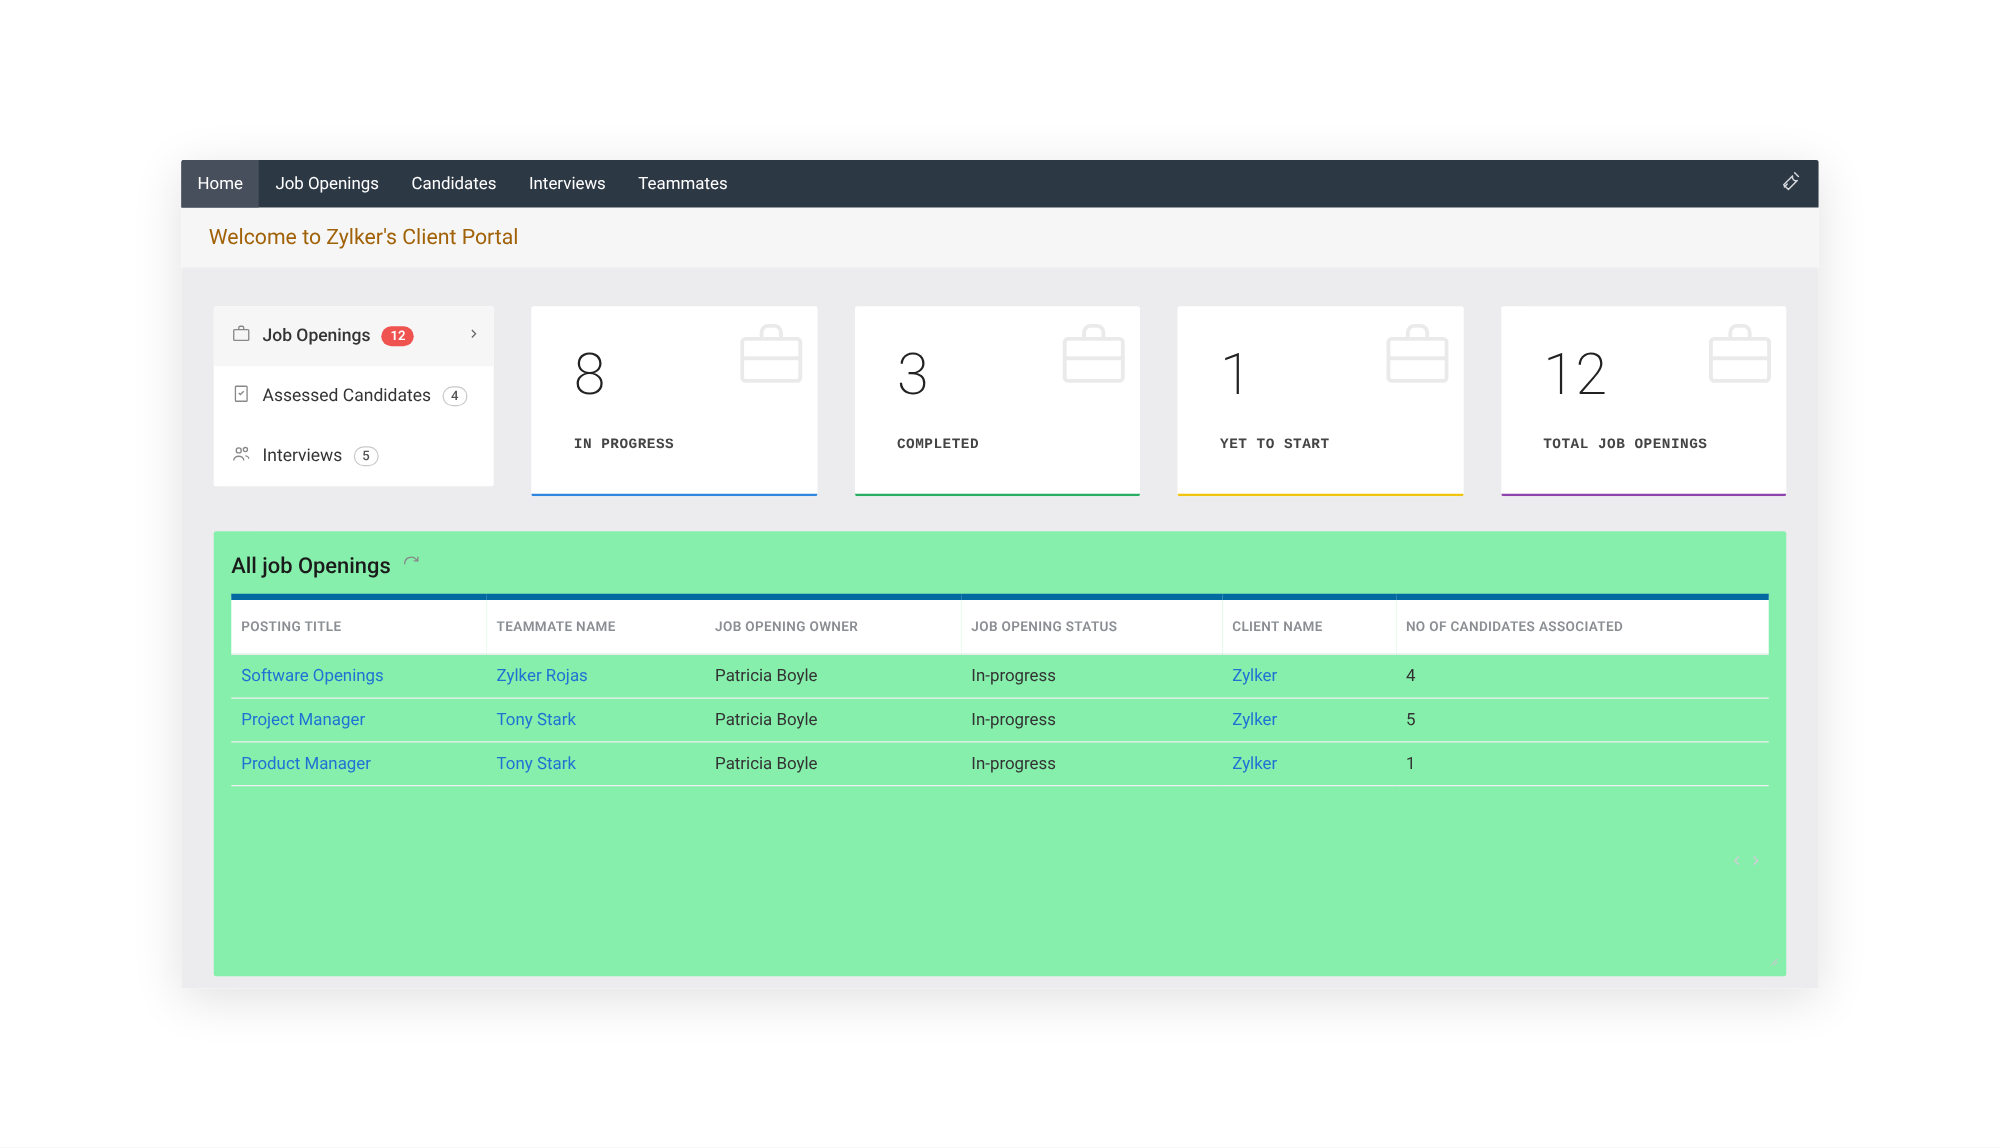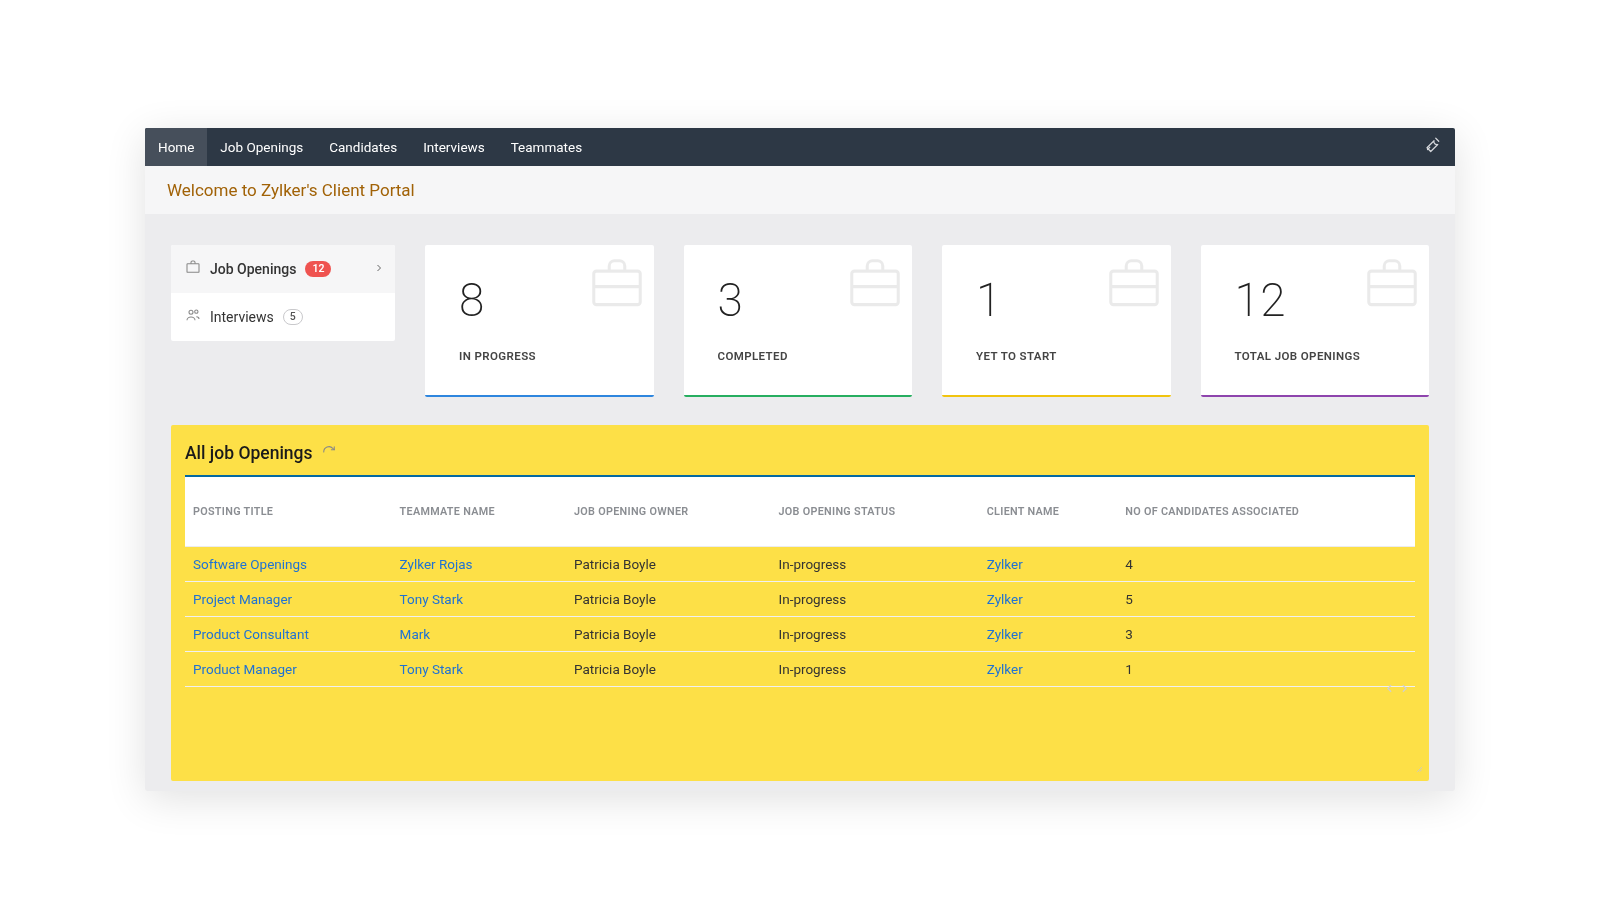--- a/index.html
+++ b/index.html
@@ -126,38 +126,39 @@
     font-weight: 200;
     color: #222;
     letter-spacing: 0.5px;
   }
   .stat-card .label {
     font-size: 11.5px;
     font-weight: 600;
     letter-spacing: 0.4px;
     color: #444;
     margin-top: 22px;
+    font-family: Liberation Mono, monospace;
   }
   .stat-card .underline {
     position: absolute;
     bottom: 0; left: 0; right: 0;
     height: 2px;
   }
   .stat-card .bgicon {
     position: absolute;
     top: 8px; right: 6px;
     opacity: 0.08;
   }
   .u-blue { background: #2e86de; }
   .u-green { background: #27ae60; }
   .u-yellow { background: #f1c40f; }
   .u-purple { background: #8e44ad; }
 
   .openings-panel {
-    background: #fde047;
+    background: #86efac;
     border-radius: 2px;
     margin-top: 28px;
     padding: 18px 14px 30px 14px;
     min-height: 356px;
     position: relative;
   }
   .openings-title {
     font-size: 17.5px;
     font-weight: 500;
     color: #1a1a1a;
@@ -171,22 +172,22 @@
     width: 100%;
     border-collapse: collapse;
     font-size: 13.5px;
   }
   table.openings th {
     text-align: left;
     font-size: 10.8px;
     font-weight: 600;
     letter-spacing: 0.3px;
     color: #8a8d92;
-    padding: 28px 8px;
-    border-top: 2px solid #0369a1;
+    padding: 15px 8px;
+    border-top: 5px solid #0369a1;
     border-bottom: 1px solid #ececee;
     background: #fff;
   }
   table.openings td {
     padding: 9px 8px;
     border-bottom: 1px solid #f0f0f2;
     color: #333;
   }
   .link { color: #1f72d4; cursor: pointer; }
   .pager {
@@ -235,20 +236,28 @@
           <div class="sidebar-item active">
             <span class="sidebar-icon"><svg width="16" height="16" viewBox="0 0 24 24" fill="none" stroke="currentColor" stroke-width="1.6">
                 <rect x="3" y="7" width="18" height="13" rx="1"></rect>
                 <path d="M9 7V5a2 2 0 0 1 2-2h2a2 2 0 0 1 2 2v2"></path>
               </svg></span>
             <span>Job Openings</span>
             <span class="badge-red">12</span>
             <span class="chev"><svg width="12" height="12" viewBox="0 0 24 24" fill="none" stroke="currentColor" stroke-width="2">
                 <polyline points="9 18 15 12 9 6"></polyline>
               </svg></span>
+          </div>
+          <div class="sidebar-item">
+            <span class="sidebar-icon"><svg width="16" height="16" viewBox="0 0 24 24" fill="none" stroke="currentColor" stroke-width="1.6">
+                <rect x="5" y="3" width="14" height="18" rx="1"></rect>
+                <polyline points="9 11 11 13 15 9"></polyline>
+              </svg></span>
+            <span>Assessed Candidates</span>
+            <span class="badge-gray">4</span>
           </div>
           <div class="sidebar-item">
             <span class="sidebar-icon"><svg width="16" height="16" viewBox="0 0 24 24" fill="none" stroke="currentColor" stroke-width="1.6">
                 <circle cx="9" cy="8" r="3"></circle>
                 <path d="M3 20c0-3 3-5 6-5s6 2 6 5"></path>
                 <circle cx="17" cy="7" r="2.5"></circle>
                 <path d="M21 18c0-2-2-3.5-4-3.5"></path>
               </svg></span>
             <span>Interviews</span>
             <span class="badge-gray">5</span>
@@ -331,28 +340,20 @@
             </tr>
             <tr>
               <td><span class="link">Project Manager</span></td>
               <td><span class="link">Tony Stark</span></td>
               <td>Patricia Boyle</td>
               <td>In-progress</td>
               <td><span class="link">Zylker</span></td>
               <td>5</td>
             </tr>
             <tr>
-              <td><span class="link">Product Consultant</span></td>
-              <td><span class="link">Mark</span></td>
-              <td>Patricia Boyle</td>
-              <td>In-progress</td>
-              <td><span class="link">Zylker</span></td>
-              <td>3</td>
-            </tr>
-            <tr>
               <td><span class="link">Product Manager</span></td>
               <td><span class="link">Tony Stark</span></td>
               <td>Patricia Boyle</td>
               <td>In-progress</td>
               <td><span class="link">Zylker</span></td>
               <td>1</td>
             </tr>
           </tbody>
       </table>
       <div class="pager">

